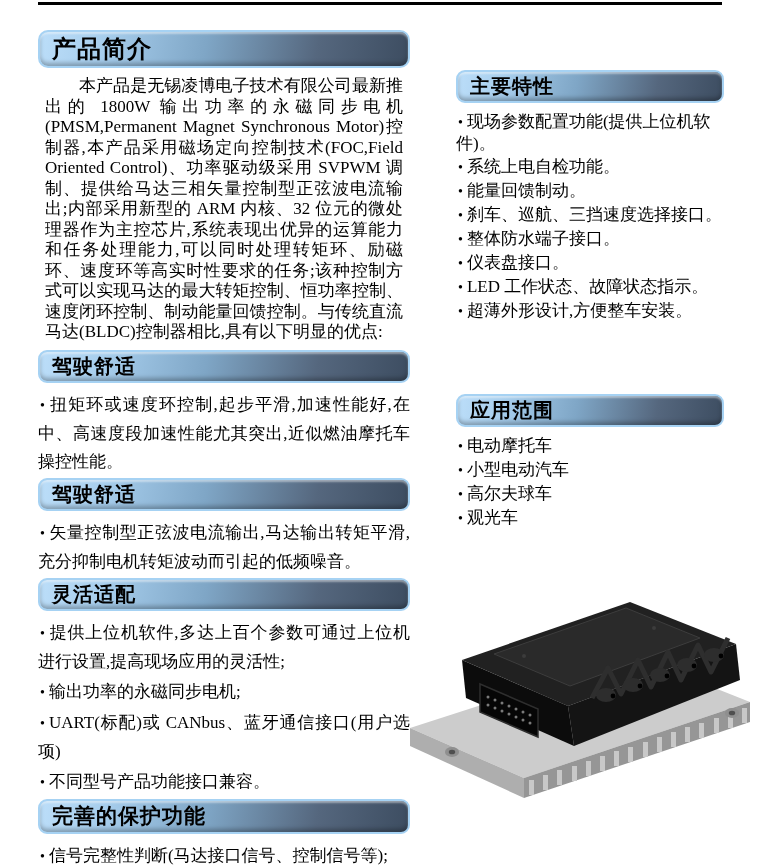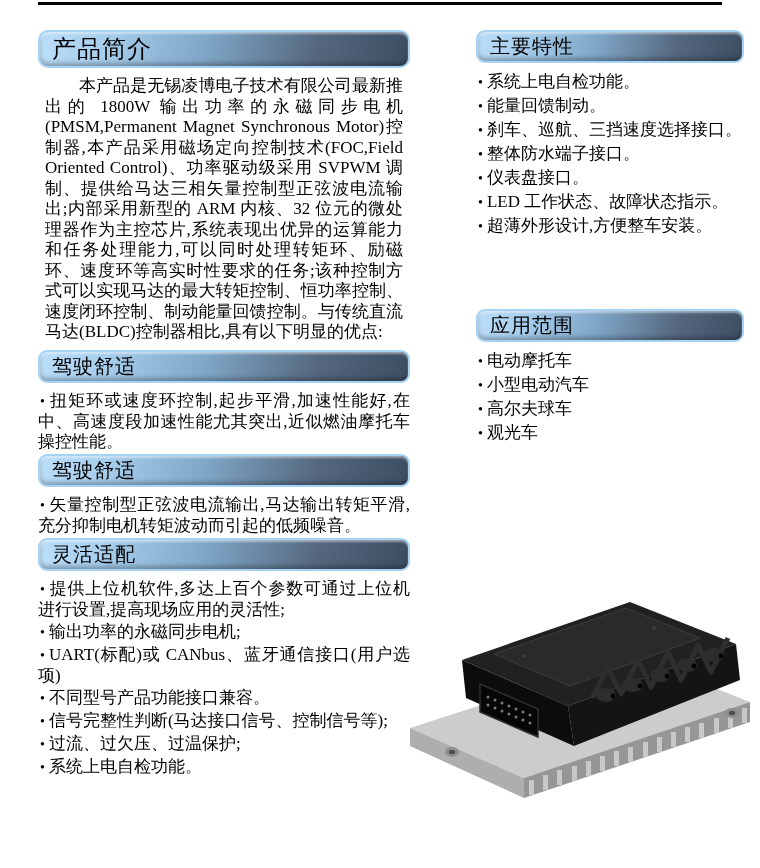--- a/index.html
+++ b/index.html
@@ -4,38 +4,38 @@
 <style>
   html,body{margin:0;padding:0;}
   body{
     width:760px;height:868px;position:relative;background:#ffffff;
     font-family:"Liberation Serif","DejaVu Serif",serif;color:#000;
     overflow:hidden;
   }
   .top-rule{position:absolute;left:38px;top:2px;width:684px;height:3px;background:#000;}
   .col{position:absolute;top:30px;}
   .col-left{left:38px;width:372px;}
-  .col-right{left:476px;width:268px;}
+  .col-right{left:456px;width:268px;margin-top:40px;}
   section{margin:0 0 2px 0;}
   .bar{
     height:33px;border-radius:9px;border:2px solid #a6d2f3;box-sizing:border-box;
     background:linear-gradient(100deg,#bcdef9 0%,#a6cdec 18%,#7fa6c6 45%,#55677e 75%,#3d4d61 100%);
     box-shadow:inset 0 2px 2px rgba(255,255,255,.45), inset 0 -3px 4px rgba(0,0,0,.28);
     display:flex;align-items:center;padding:0 12px;margin:0 0 8px 0;
   }
   .bar-title{
-    font-family:"Liberation Sans","DejaVu Sans",sans-serif;font-weight:normal;
+    font-family:"Liberation Sans","DejaVu Sans",sans-serif;font-weight:bold;
     font-size:20px;letter-spacing:1px;color:#000;white-space:nowrap;
   }
   .col-left section:first-child .bar{height:38px;border-radius:10px;}
   .col-left section:first-child .bar-title{font-size:24px;}
   .col-left section:last-child .bar{height:35px;}
   .col-left section:last-child .bar-title{font-size:21px;}
   .para{margin:7px;font-size:17px;line-height:20.5px;text-align:justify;text-indent:2em;}
-  .bullet{margin:0 0 2px 0;font-size:17px;line-height:20px;text-align:justify;}
+  .bullet{margin:0 0 2px 0;font-size:17px;line-height:28px;text-align:justify;}
   .bullet::before{content:"•";margin:0 4px 0 2px;font-size:14px;}
   .col-right .bullet{text-align:left;line-height:21px;}
   .col-right section:nth-child(2){margin-top:72px;}
   .figure{position:absolute;left:402px;top:556px;width:356px;height:250px;}
 </style>
 </head>
 <body>
 
 <div class="top-rule"></div>
 
@@ -61,30 +61,34 @@
     <section>
       <div class="bar">
         <span class="bar-title">灵活适配</span>
       </div>
       <p class="bullet">提供上位机软件,多达上百个参数可通过上位机进行设置,提高现场应用的灵活性;</p>
       <p class="bullet">输出功率的永磁同步电机;</p>
       <p class="bullet">UART(标配)或 CANbus、蓝牙通信接口(用户选项)</p>
       <p class="bullet">不同型号产品功能接口兼容。</p>
     </section>
     <section>
+      <div class="bar">
+        <span class="bar-title">完善的保护功能</span>
+      </div>
       <p class="bullet">信号完整性判断(马达接口信号、控制信号等);</p>
       <p class="bullet">过流、过欠压、过温保护;</p>
       <p class="bullet">系统上电自检功能。</p>
     </section>
   </div>
 <div class="col col-right" id="col-right">
     <section>
       <div class="bar">
         <span class="bar-title">主要特性</span>
       </div>
+      <p class="bullet">现场参数配置功能(提供上位机软件)。</p>
       <p class="bullet">系统上电自检功能。</p>
       <p class="bullet">能量回馈制动。</p>
       <p class="bullet">刹车、巡航、三挡速度选择接口。</p>
       <p class="bullet">整体防水端子接口。</p>
       <p class="bullet">仪表盘接口。</p>
       <p class="bullet">LED 工作状态、故障状态指示。</p>
       <p class="bullet">超薄外形设计,方便整车安装。</p>
     </section>
     <section>
       <div class="bar">

